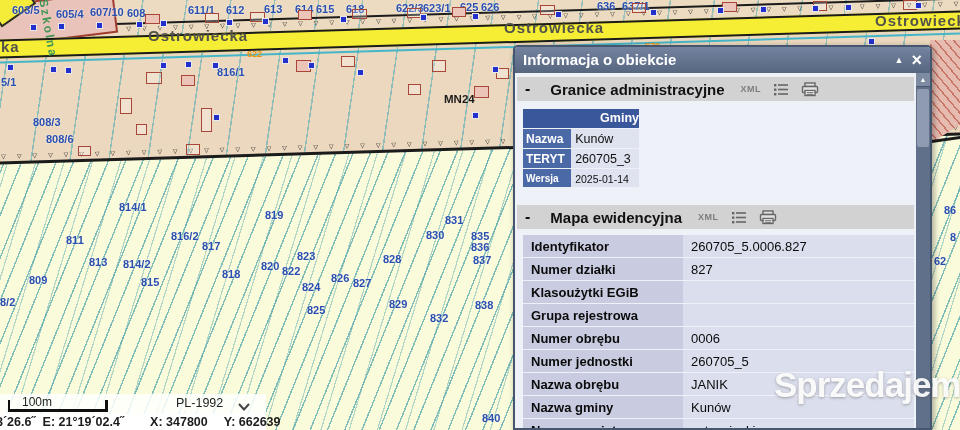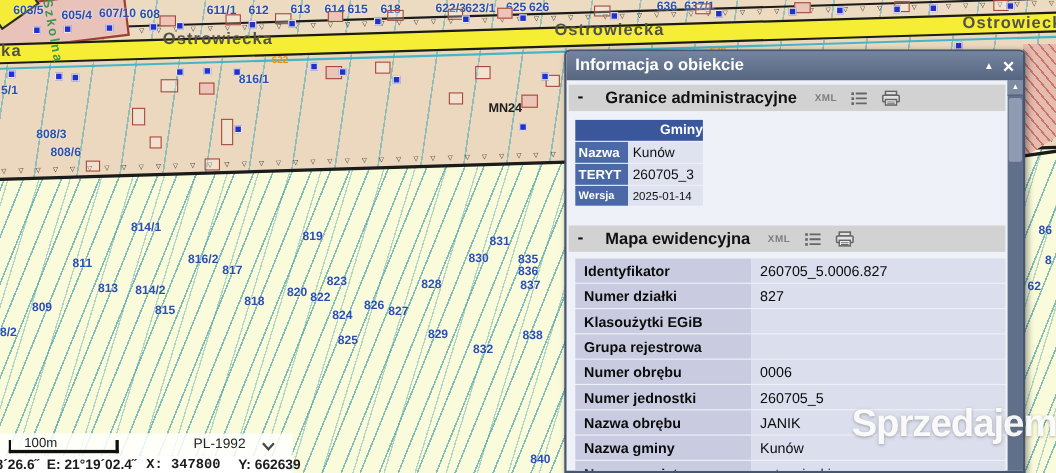--- a/index.html
+++ b/index.html
@@ -87,21 +87,21 @@
 
   
   #bar1{position:absolute;left:0;top:394px;width:266px;height:20px;background:rgba(255,255,255,.85);z-index:45;}
   #scale-label{position:absolute;left:22px;top:1px;font-size:12px;color:#222;}
   #scalebar{position:absolute;left:8px;top:6px;width:95px;height:9px;
         border-bottom:3px solid #0f0f0f;border-right:3px solid #0f0f0f;border-left:2px solid #0f0f0f;}
   #crs-label{position:absolute;left:176px;top:2px;font-size:12.5px;color:#222;cursor:pointer;}
   #crs-chevron{position:absolute;left:237px;top:4px;cursor:pointer;}
   #bar2{position:absolute;left:0;top:414px;width:266px;height:16px;background:#fff;z-index:45;
         display:flex;align-items:center;font-weight:bold;font-size:12.5px;color:#1c1c1c;white-space:nowrap;}
-  #coord-lat{margin-left:-4px;} #coord-lon{margin-left:7px;} #coord-x{margin-left:9px;font-family:Liberation Mono, monospace;} #coord-y{margin-left:16px;}
+  #coord-lat{margin-left:-4px;} #coord-lon{margin-left:7px;} #coord-x{margin-left:26px;} #coord-y{margin-left:16px;}
 
   
   #watermark{position:absolute;left:774px;top:366px;z-index:60;display:flex;align-items:flex-start;}
   #wm-text{font-weight:bold;font-size:35px;letter-spacing:-1px;color:rgba(255,255,255,.93);
         text-shadow:0 1px 3px rgba(80,80,80,.45);line-height:38px;}
 </style>
 </head>
 <body>
 
 <div id="screen">
@@ -146,21 +146,21 @@
         <span class="plabel" style="left: 46px; top: 133px;">808/6</span>
         <span class="plabel" style="left: 29px; top: 274px;">809</span>
         <span class="plabel" style="left: 66px; top: 234px;">811</span>
         <span class="plabel" style="left: 89px; top: 256px;">813</span>
         <span class="plabel" style="left: 119px; top: 201px;">814/1</span>
         <span class="plabel" style="left: 123px; top: 258px;">814/2</span>
         <span class="plabel" style="left: 141px; top: 276px;">815</span>
         <span class="plabel" style="left: 171px; top: 230px;">816/2</span>
         <span class="plabel" style="left: 202px; top: 240px;">817</span>
         <span class="plabel" style="left: 222px; top: 268px;">818</span>
-        <span class="plabel" style="left: 275px; top: 209px;">819</span>
+        <span class="plabel" style="left: 265px; top: 209px;">819</span>
         <span class="plabel" style="left: 261px; top: 260px;">820</span>
         <span class="plabel" style="left: 282px; top: 265px;">822</span>
         <span class="plabel" style="left: 297px; top: 250px;">823</span>
         <span class="plabel" style="left: 302px; top: 281px;">824</span>
         <span class="plabel" style="left: 307px; top: 304px;">825</span>
         <span class="plabel" style="left: 331px; top: 272px;">826</span>
         <span class="plabel" style="left: 353px; top: 277px;">827</span>
         <span class="plabel" style="left: 383px; top: 253px;">828</span>
         <span class="plabel" style="left: 389px; top: 298px;">829</span>
         <span class="plabel" style="left: 426px; top: 229px;">830</span>

